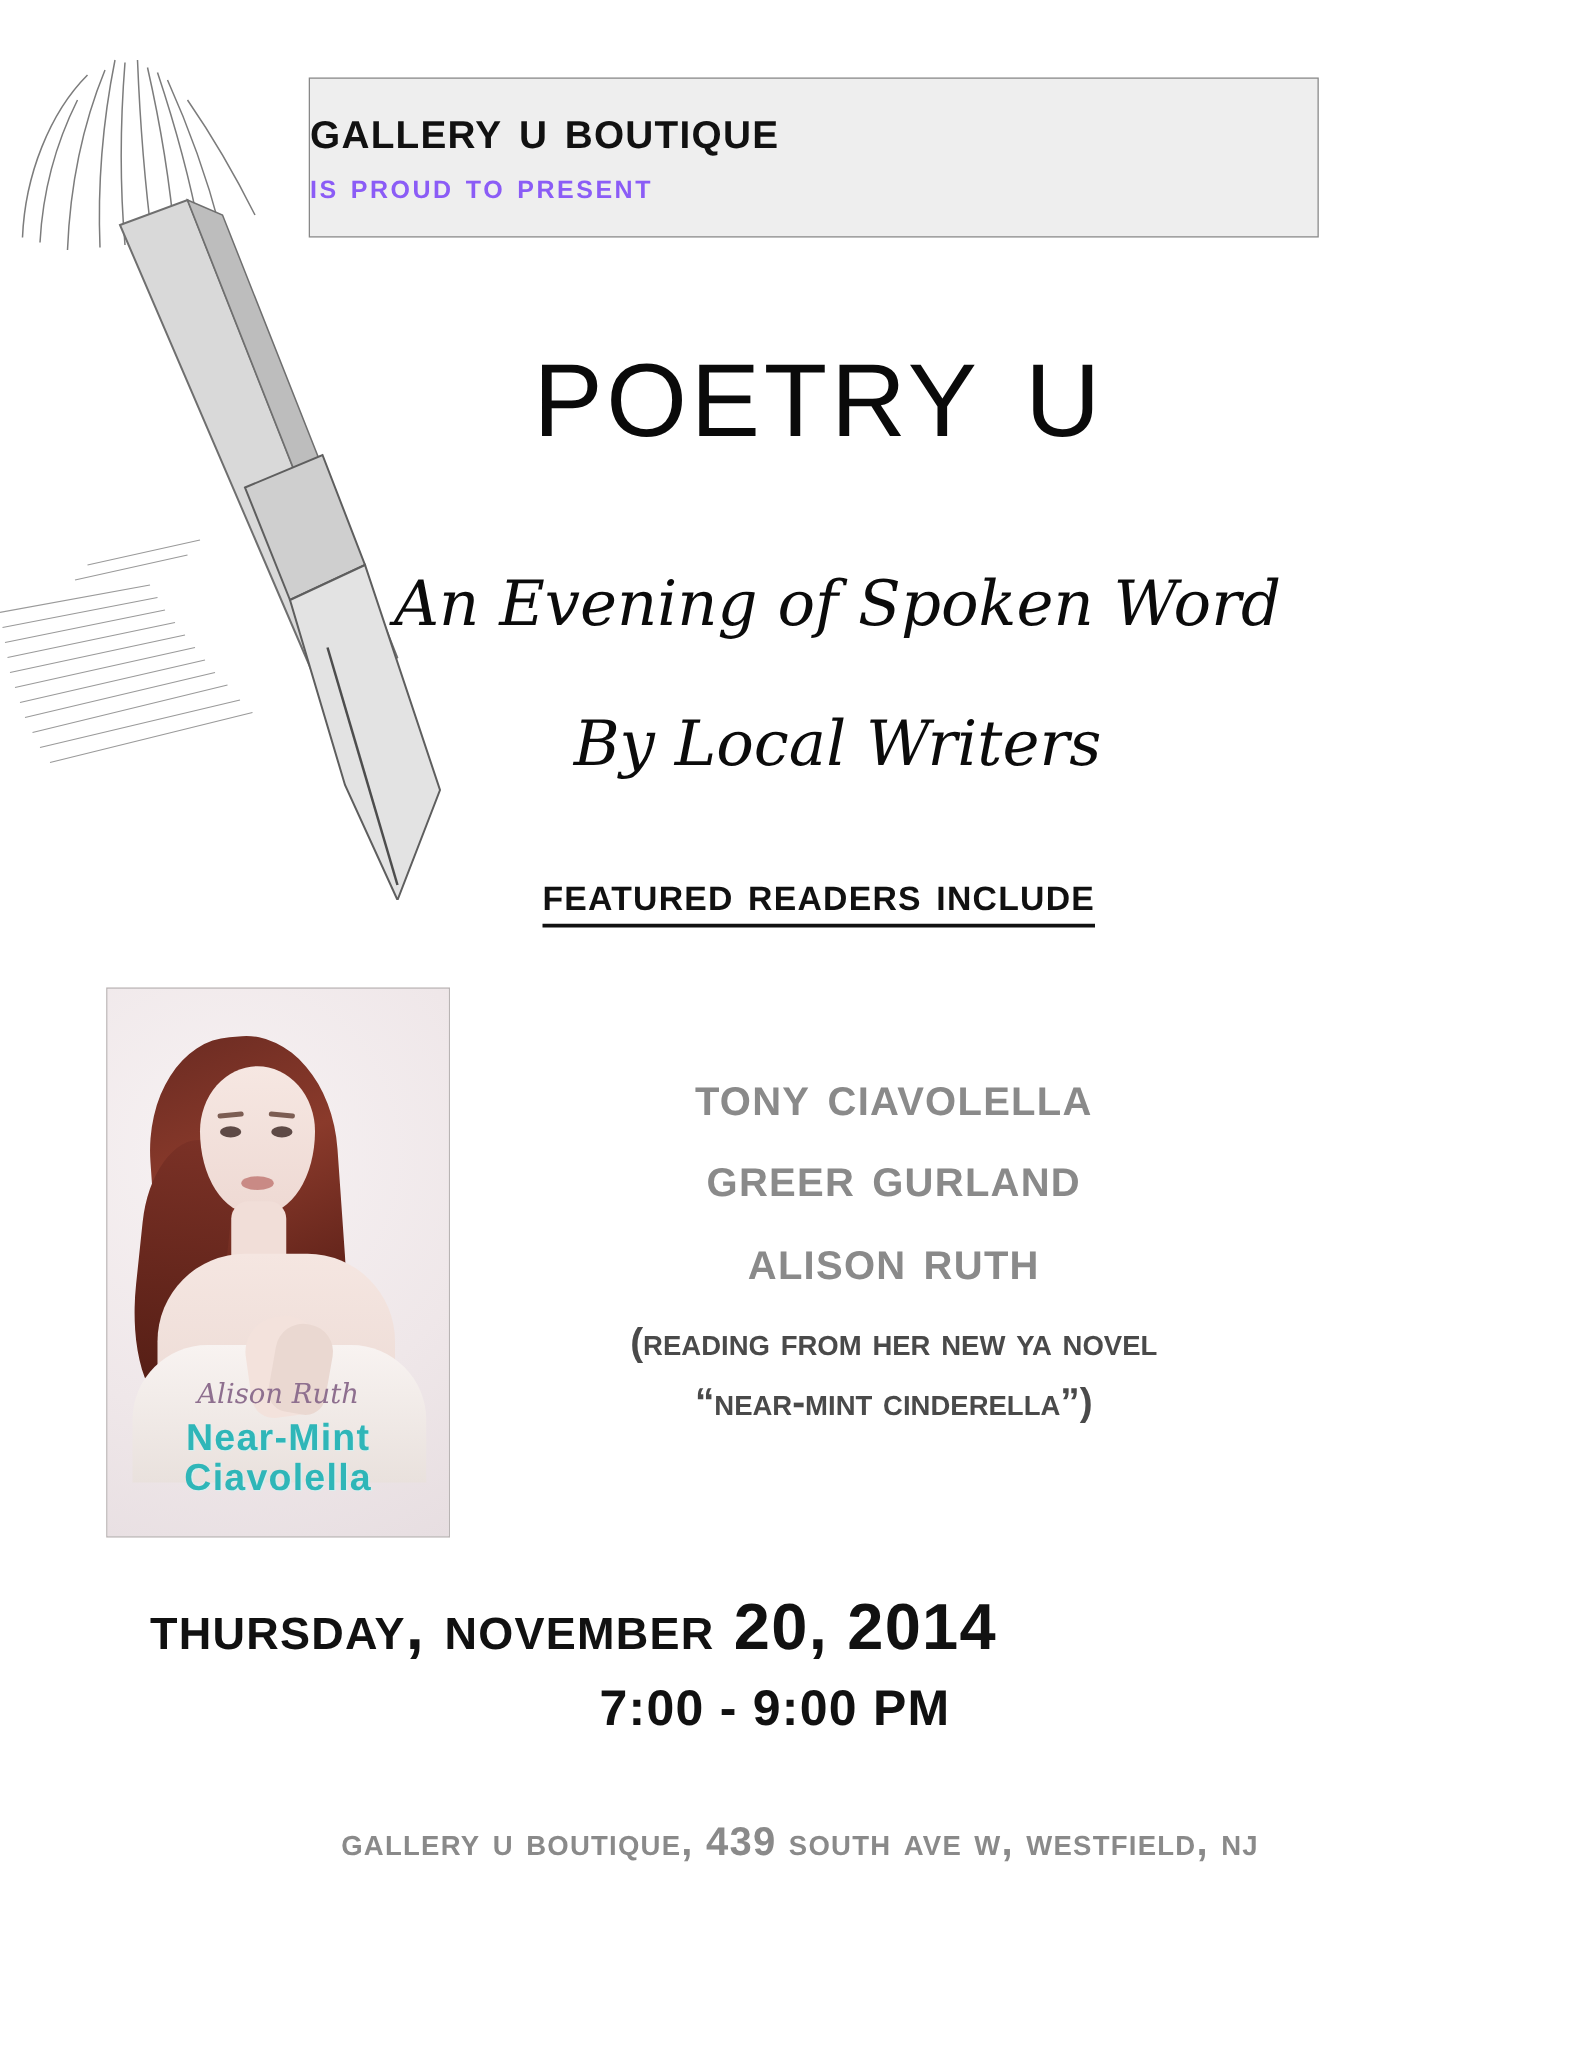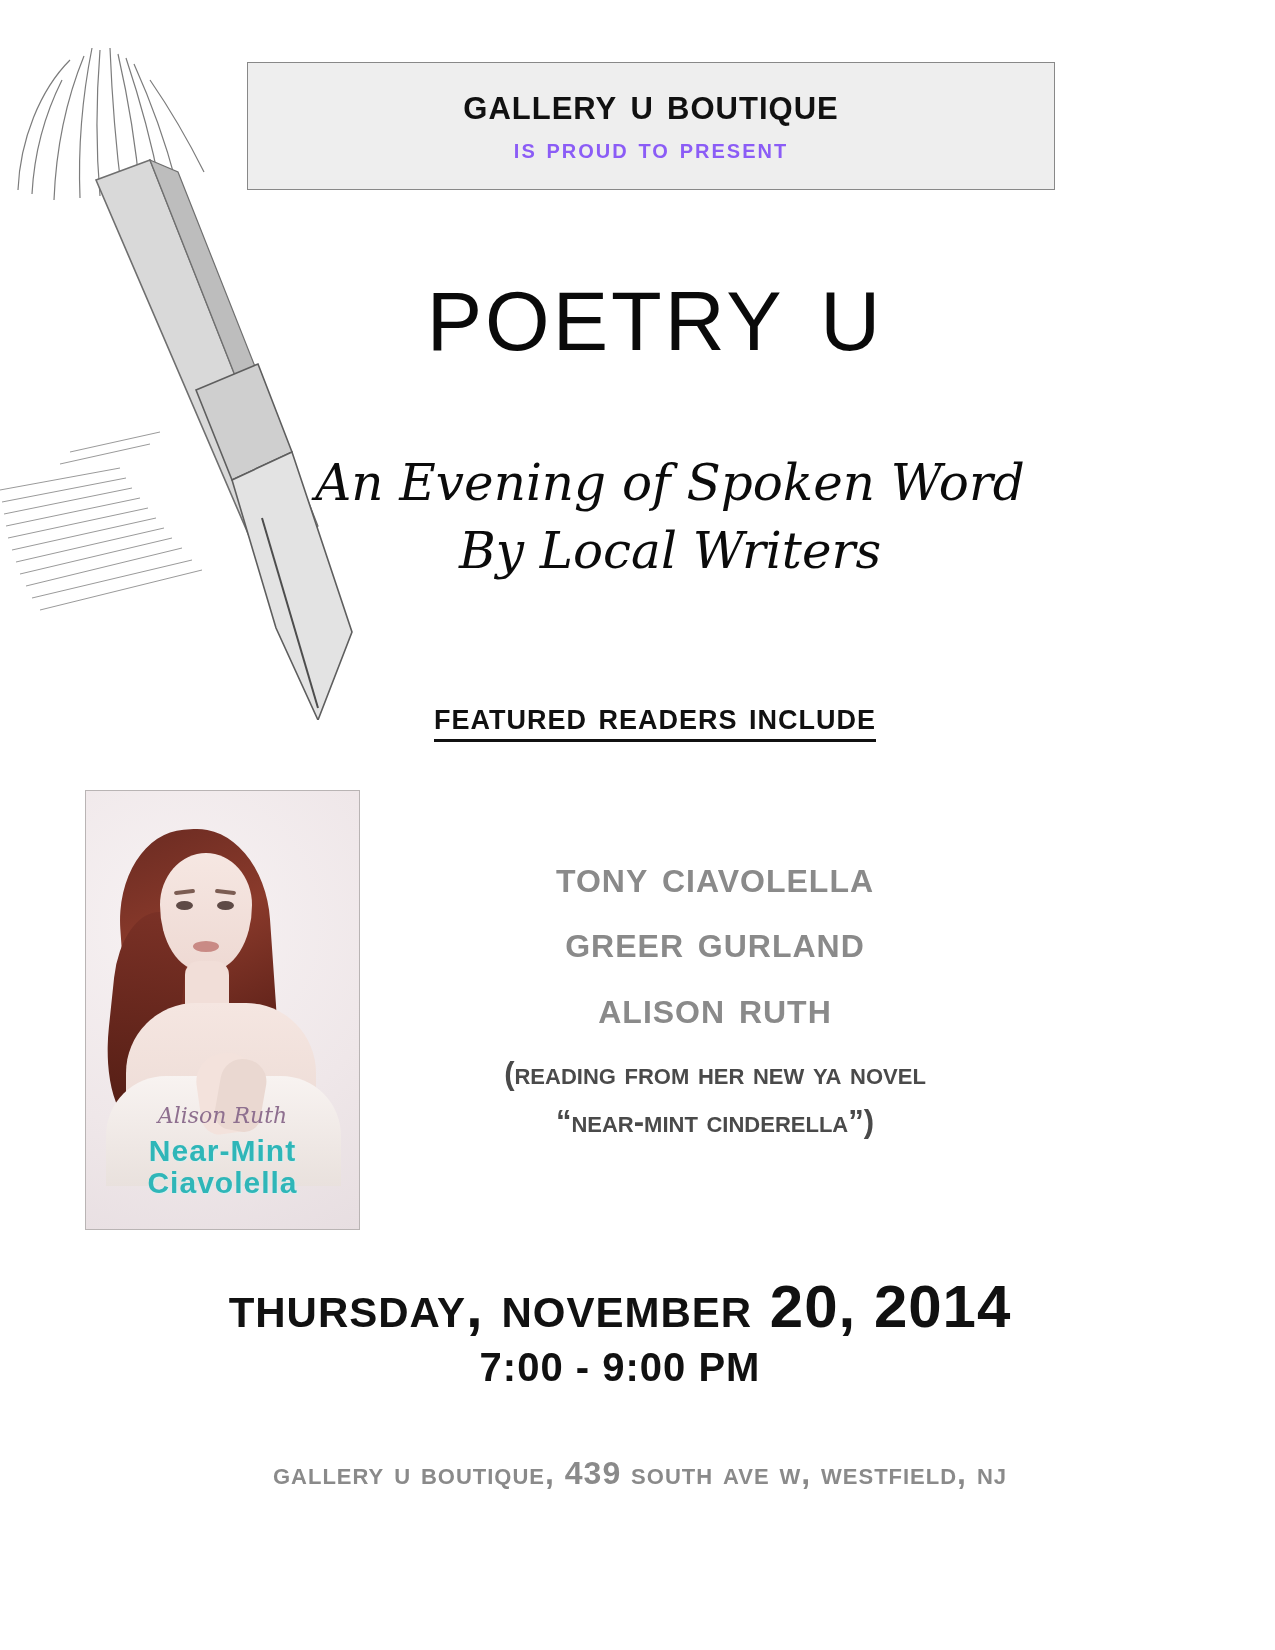--- a/index.html
+++ b/index.html
@@ -29,21 +29,20 @@
   
   .header-box {
     position: absolute;
     left: 247px;
     top: 62px;
     width: 808px;
     height: 128px;
     background: #eeeeee;
     border: 1px solid #888888;
     box-sizing: border-box;
-    text-align: center;
   }
   .header-title {
     margin-top: 18px;
     font-size: 44px;
     font-weight: bold;
     letter-spacing: 1px;
     font-variant: small-caps;
     text-transform: lowercase;
     line-height: 1.05;
     color: #111111;
@@ -80,21 +79,21 @@
     left: 270px;
     top: 450px;
     width: 800px;
     text-align: center;
     font-family: "DejaVu Serif", serif;
     font-style: italic;
     font-size: 50px;
     line-height: 1.35;
     color: #0b0b0b;
   }
-  .script-sub .line2 { display: block; }
+  .script-sub .line2 { display: block; margin-top: 44px; }
 
   
   .featured-heading {
     position: absolute;
     left: 250px;
     top: 695px;
     width: 810px;
     text-align: center;
     font-size: 38px;
     font-weight: bold;
@@ -282,22 +281,22 @@
     line-height: 1.55;
     color: #4a4a4a;
   }
 
   
   .date-line {
     position: absolute;
     left: 120px;
     top: 1272px;
     width: 1000px;
-    text-align: center;
-    font-size: 60px;
+    text-align: left;
+    font-size: 52px;
     font-weight: bold;
     font-variant: small-caps;
     text-transform: lowercase;
     letter-spacing: 1px;
     color: #111111;
   }
   .time-line {
     position: absolute;
     left: 120px;
     top: 1345px;

